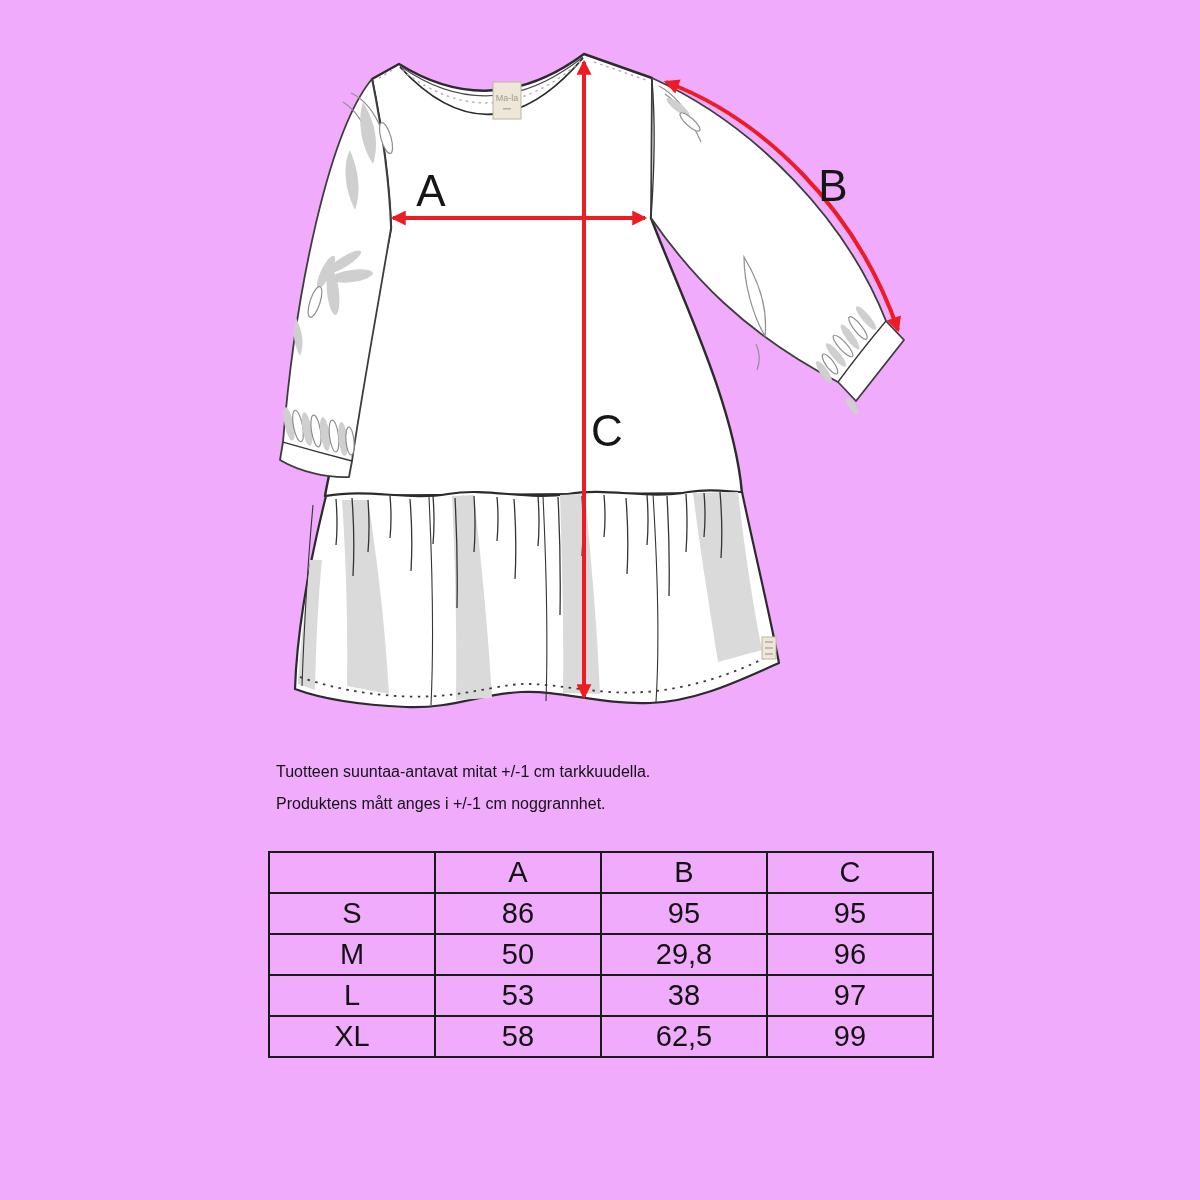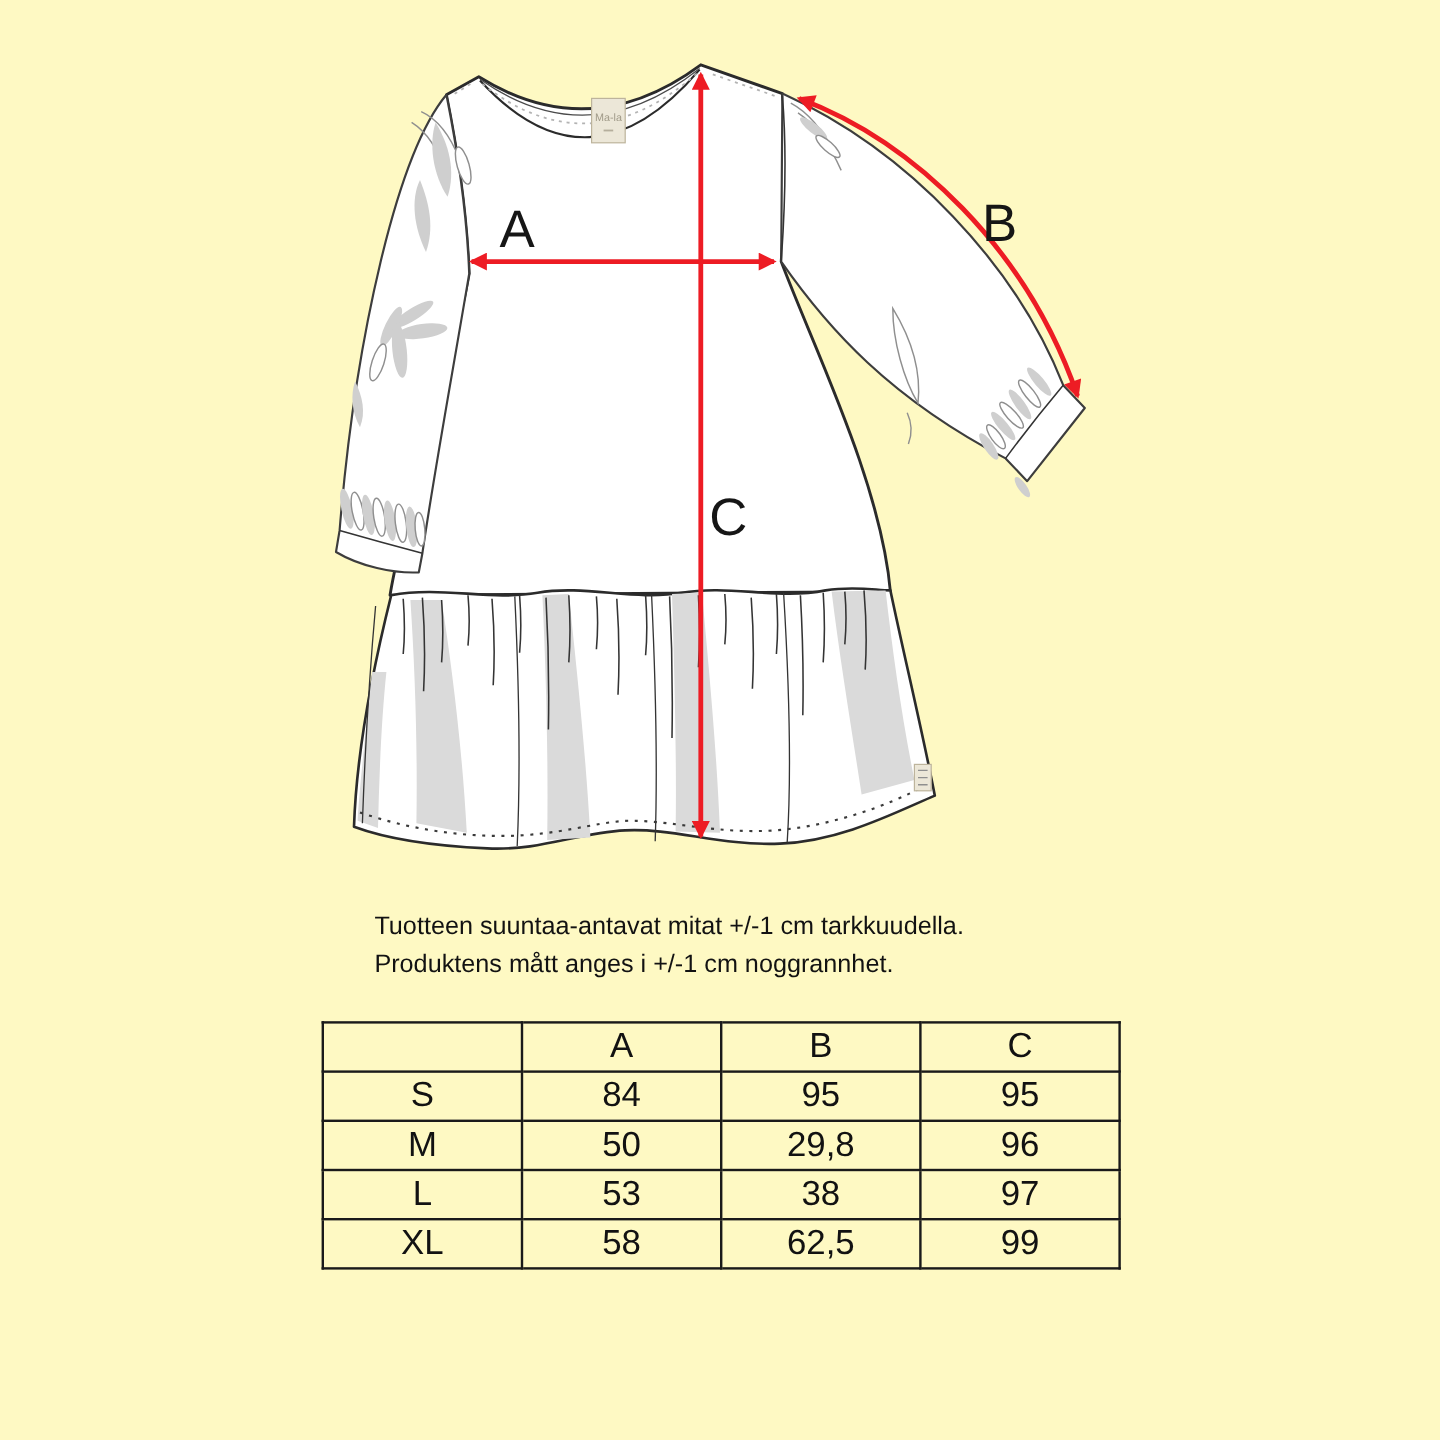--- a/index.html
+++ b/index.html
@@ -1,16 +1,16 @@
 <!DOCTYPE html>
 <html><head>
 <meta charset="utf-8">
 <style>
   html,body{margin:0;padding:0;background:#ffffff;}
-  .page{position:relative;width:1200px;height:1200px;background:#fef9c3;overflow:hidden;
+  .page{position:relative;width:1200px;height:1200px;background:#f0abfc;overflow:hidden;
         font-family:"Liberation Sans",sans-serif;color:#111;text-decoration:underline;}
   .diagram-wrap{position:absolute;left:0;top:0;width:1200px;height:760px;}
 
   
   .outline{fill:#ffffff;stroke:#2b2b2b;stroke-width:2.4;stroke-linejoin:round;}
   .sleeve{fill:#ffffff;stroke:#3d3d3d;stroke-width:1.8;stroke-linejoin:round;}
   .skirt{fill:#ffffff;stroke:#2b2b2b;stroke-width:2.2;stroke-linejoin:round;}
   .thin2{fill:none;stroke:#2b2b2b;stroke-width:1.8;}
   .band{fill:none;stroke:#4a4a4a;stroke-width:1.1;}
   .detail{fill:none;stroke:#343434;stroke-width:1.3;}
@@ -19,21 +19,21 @@
   .stitch{fill:none;stroke:#3a3a3a;stroke-width:1.8;stroke-dasharray:2.5 5.5;}
   .shade{fill:#dadada;}
   .petal-f{fill:#cfcfcf;}
   .petal-o{fill:#ffffff;stroke:#8f8f8f;stroke-width:1.2;}
   .arrow{fill:none;stroke:#ed1c24;stroke-width:4;}
   .mlabel{font-family:"Liberation Sans",sans-serif;font-size:44px;fill:#161616;}
   .taglabel{font-family:"Liberation Sans",sans-serif;font-size:9px;fill:#a09a88;}
   .tag{fill:#ece7d8;stroke:#bdb49c;stroke-width:1;}
 
   
-  .notes{position:absolute;left:276px;top:756px;font-size:21px;line-height:32px;color:#121212;margin-left:36px;}
+  .notes{position:absolute;left:276px;top:756px;font-size:16px;line-height:32px;color:#121212;}
   .notes p{margin:0;}
 
   
   .size-table{position:absolute;left:268px;top:851px;width:666px;border-collapse:collapse;
               table-layout:fixed;font-size:29px;color:#121212;}
   .size-table th,.size-table td{border:2px solid #1a1a1a;height:39px;text-align:center;
               vertical-align:middle;font-weight:400;padding:0;}
 </style>
 </head>
 <body>
@@ -158,21 +158,21 @@
       <tr>
         <th></th>
         <th>A</th>
         <th>B</th>
         <th>C</th>
       </tr>
     </thead>
     <tbody>
         <tr>
           <td>S</td>
-          <td>84</td>
+          <td>86</td>
           <td>95</td>
           <td>95</td>
         </tr>
         <tr>
           <td>M</td>
           <td>50</td>
           <td>29,8</td>
           <td>96</td>
         </tr>
         <tr>

